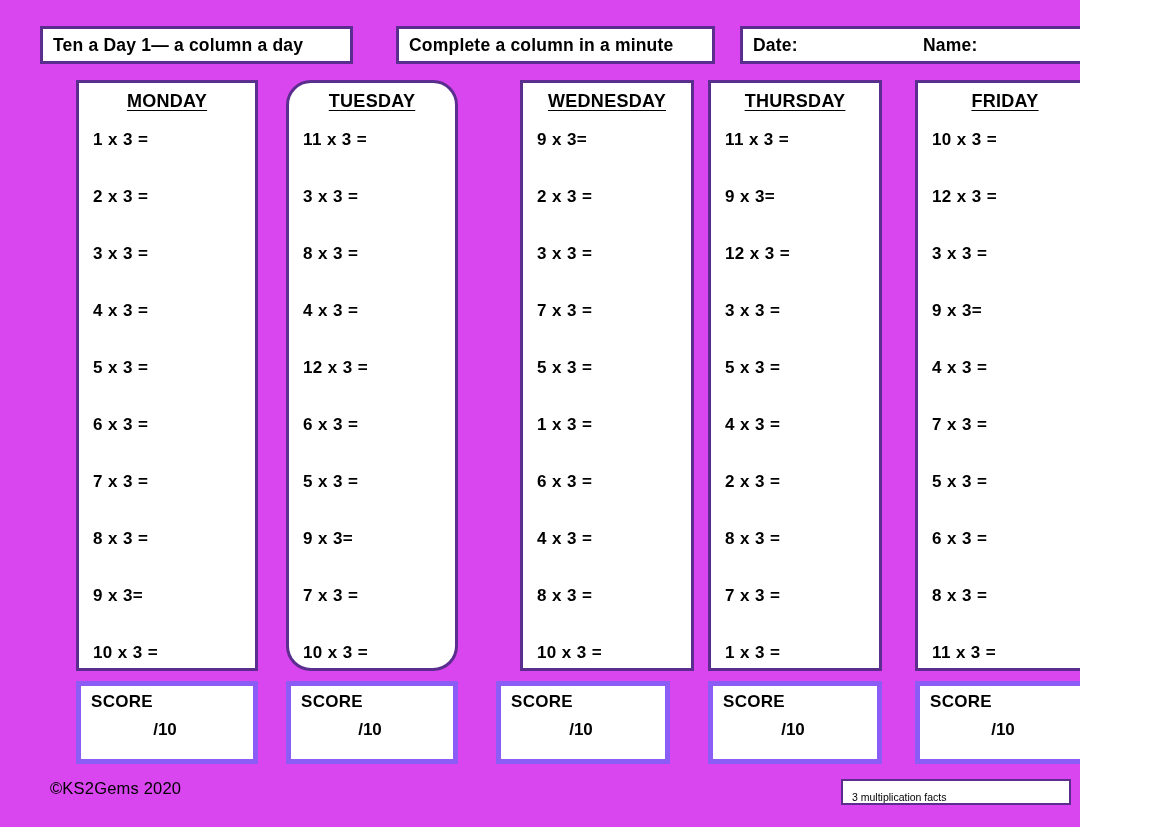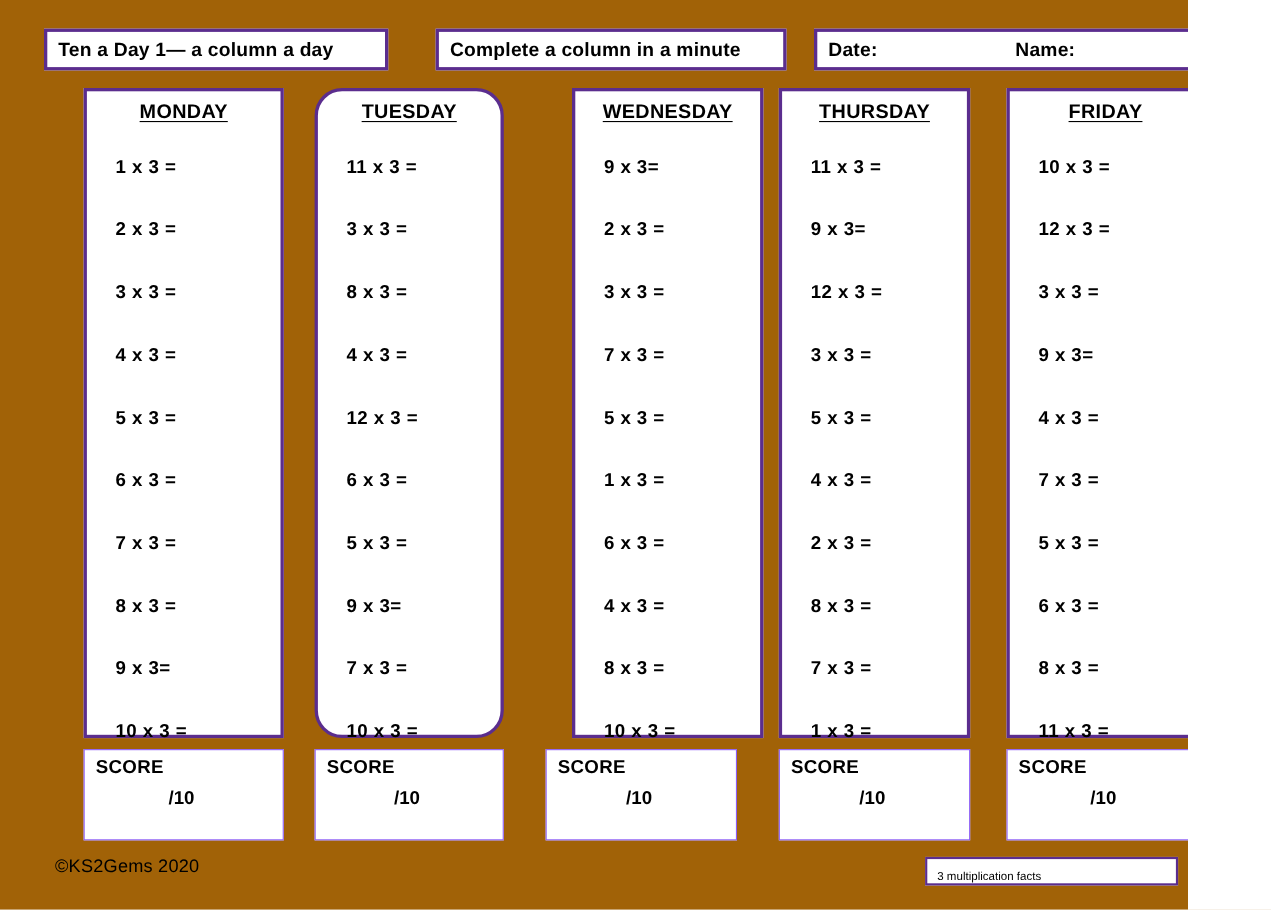--- a/index.html
+++ b/index.html
@@ -9,21 +9,21 @@
     background: #ffffff;
   }
   body {
     font-family: "Liberation Sans", sans-serif;
     color: #000000;
   }
   #page {
     position: relative;
     width: 1080px;
     height: 827px;
-    background: #a16207;
+    background: #d946ef;
     overflow: hidden;
   }
 
   
   .hdr-box {
     position: absolute;
     box-sizing: border-box;
     border: 3px solid #5b2d8e;
     background: #ffffff;
     display: flex;
@@ -59,21 +59,21 @@
   .day-title {
     text-align: center;
     font-size: 18px;
     font-weight: 700;
     text-decoration: underline;
     text-underline-offset: 3px;
     margin-top: 8px;
     letter-spacing: 0.3px;
   }
   .q-list {
-    margin: 16px;
+    margin: 4px;
     padding: 0 0 0 10px;
     list-style: none;
   }
   .q-item {
     font-size: 17px;
     font-weight: 700;
     height: 57px;
     line-height: 30px;
     letter-spacing: 0.4px;
     white-space: nowrap;
@@ -84,21 +84,21 @@
   #col-monday    { left: 76px;  width: 182px; }
   #col-tuesday   { left: 286px; width: 172px; border-radius: 25px; }
   #col-wednesday { left: 520px; width: 174px; }
   #col-thursday  { left: 708px; width: 174px; }
   #col-friday    { left: 915px; width: 180px; }
 
   
   .score-box {
     position: absolute;
     box-sizing: border-box;
-    border: 1px solid #8b5cf6;
+    border: 5px solid #8b5cf6;
     background: #ffffff;
     top: 681px;
     height: 83px;
     padding: 6px 10px 0 10px;
   }
   .score-label {
     font-size: 17px;
     font-weight: 700;
     letter-spacing: 0.3px;
   }

